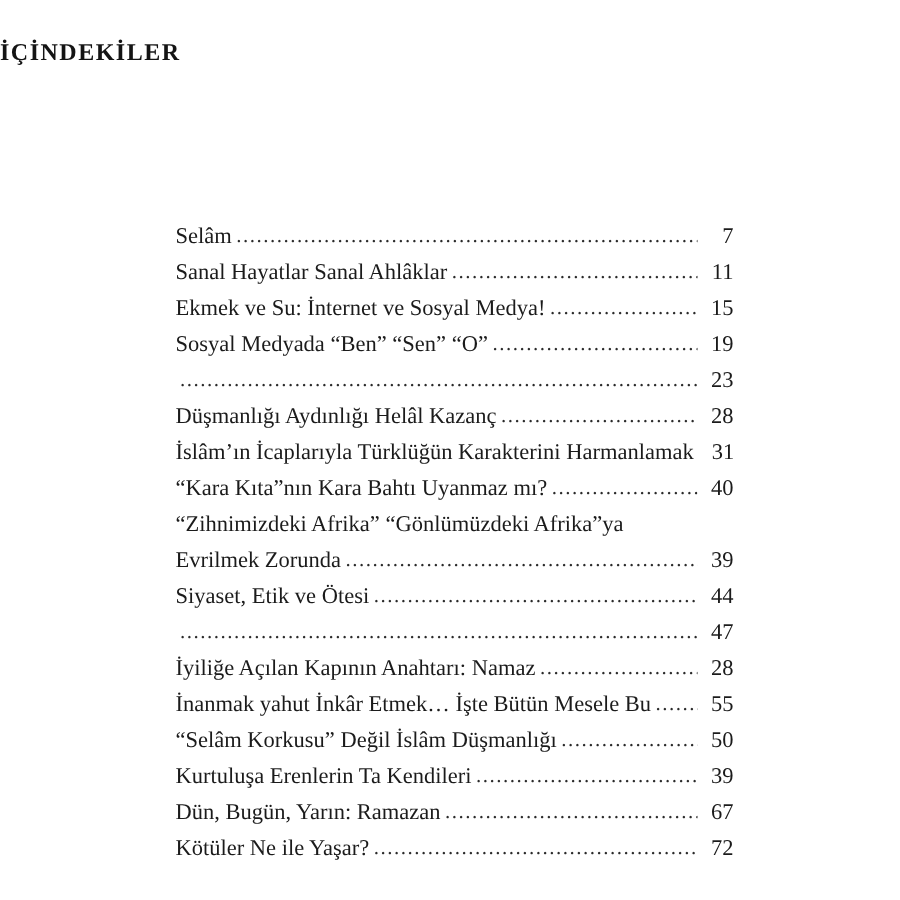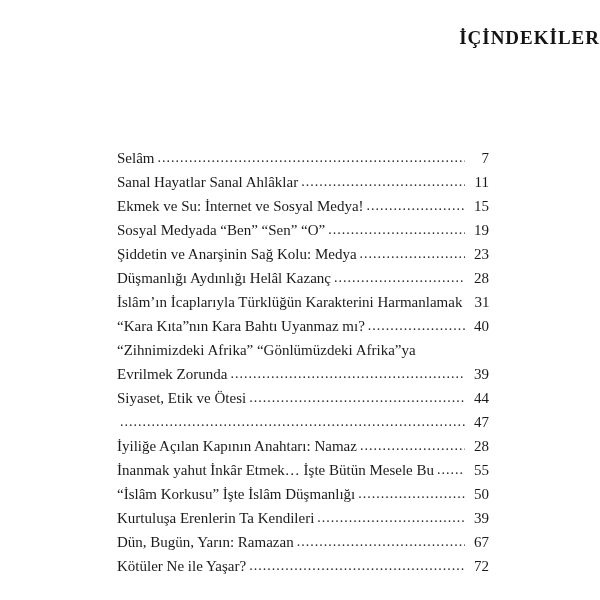--- a/index.html
+++ b/index.html
@@ -12,22 +12,22 @@
   }
   .page {
     position: relative;
     width: 600px; height: 600px;
     background: #ffffff;
   }
   .title {
     position: absolute;
     top: 27px; left: 0; right: 0;
     margin: 0;
-    text-align: right;
-    font-size: 19px;
+    text-align: left;
+    font-size: 16px;
     font-weight: bold;
     letter-spacing: 1px;
     color: #141414;
   }
   .toc {
     position: absolute;
     left: 117px;
     top: 146px;
     width: 372px;
   }
@@ -80,21 +80,20 @@
       <span class="t">Ekmek ve Su: İnternet ve Sosyal Medya!</span>
       <span class="leader">................................................................................................................................................................</span>
       <span class="p">15</span>
     </div>
     <div class="row">
       <span class="t">Sosyal Medyada “Ben” “Sen” “O”</span>
       <span class="leader">................................................................................................................................................................</span>
       <span class="p">19</span>
     </div>
     <div class="row">
-      <span class="t">Şiddetin ve Anarşinin Sağ Kolu: Medya</span>
       <span class="leader">................................................................................................................................................................</span>
       <span class="p">23</span>
     </div>
     <div class="row">
       <span class="t">Düşmanlığı Aydınlığı Helâl Kazanç</span>
       <span class="leader">................................................................................................................................................................</span>
       <span class="p">28</span>
     </div>
     <div class="row">
       <span class="t">İslâm’ın İcaplarıyla Türklüğün Karakterini Harmanlamak</span>
@@ -128,21 +127,21 @@
       <span class="t">İyiliğe Açılan Kapının Anahtarı: Namaz</span>
       <span class="leader">................................................................................................................................................................</span>
       <span class="p">28</span>
     </div>
     <div class="row">
       <span class="t">İnanmak yahut İnkâr Etmek… İşte Bütün Mesele Bu</span>
       <span class="leader">................................................................................................................................................................</span>
       <span class="p">55</span>
     </div>
     <div class="row">
-      <span class="t">“İslâm Korkusu” İşte İslâm Düşmanlığı</span>
+      <span class="t">“Selâm Korkusu” Değil İslâm Düşmanlığı</span>
       <span class="leader">................................................................................................................................................................</span>
       <span class="p">50</span>
     </div>
     <div class="row">
       <span class="t">Kurtuluşa Erenlerin Ta Kendileri</span>
       <span class="leader">................................................................................................................................................................</span>
       <span class="p">39</span>
     </div>
     <div class="row">
       <span class="t">Dün, Bugün, Yarın: Ramazan</span>

